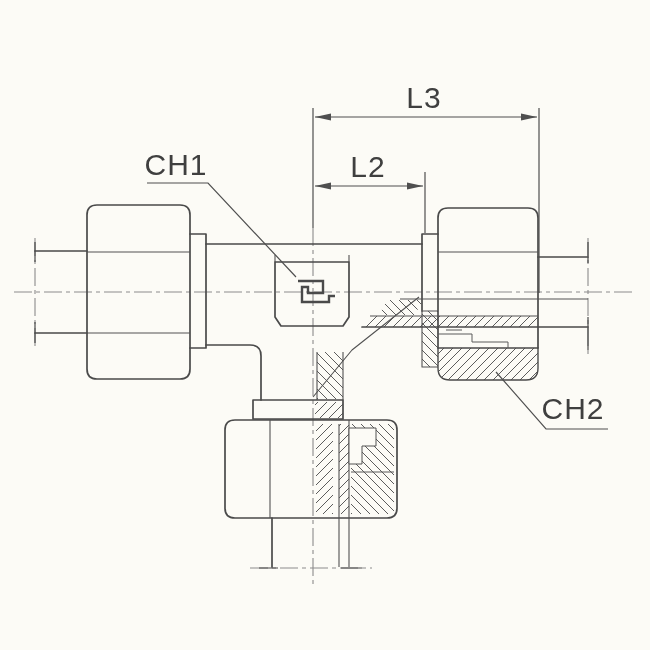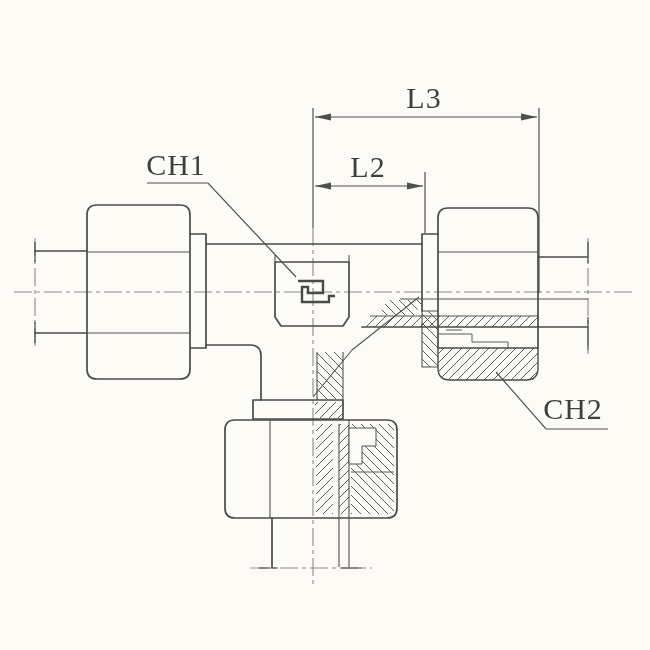--- a/index.html
+++ b/index.html
@@ -8,21 +8,20 @@
     background: #e8e7e3;
     font-family: "Liberation Sans", sans-serif;
   }
   .page {
     width: 650px;
     height: 650px;
     position: relative;
     background: #fcfbf6;
     box-shadow: inset 0 0 60px rgba(90,85,70,0.10);
     overflow: hidden;
-    font-family: Liberation Serif, serif;
   }
   svg { display: block; }
 
   .outline { fill: none; stroke: #4a4a4a; stroke-width: 1.7; stroke-linejoin: round; stroke-linecap: round; }
   .detail  { fill: none; stroke: #525252; stroke-width: 1.1; stroke-linejoin: round; }
   .thin    { fill: none; stroke: #5a5a5a; stroke-width: 1.0; }
   .cl      { fill: none; stroke: #8b8b8b; stroke-width: 1.1; stroke-dasharray: 18 4 4 4; }
   .tick    { fill: none; stroke: #4a4a4a; stroke-width: 1.2; }
   .dim     { fill: none; stroke: #4f4f4f; stroke-width: 1.2; }
   .dimfill { fill: #4f4f4f; stroke: none; }

